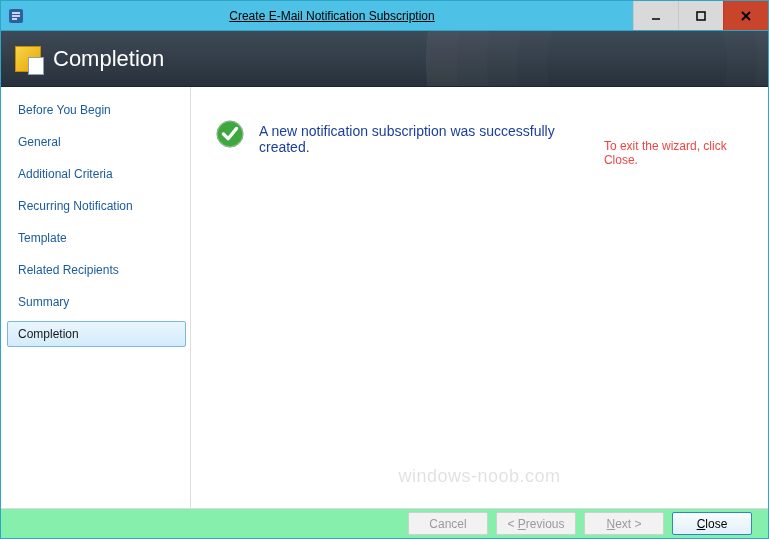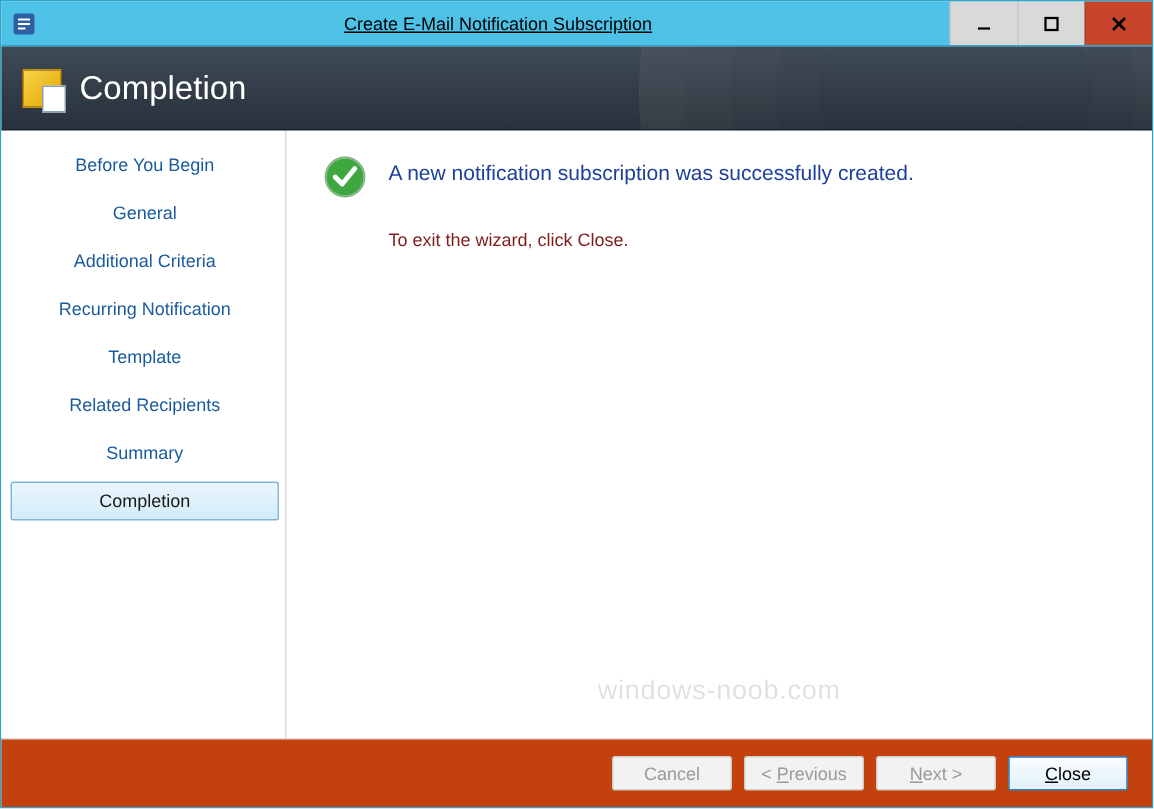--- a/index.html
+++ b/index.html
@@ -119,65 +119,65 @@
     gap: 0;
   }
   .sbitem {
     padding: 5px 10px;
     color: #1a5b9e;
     font-size: 12px;
     border: 1px solid transparent;
     border-radius: 2px;
     margin-bottom: 6px;
     cursor: default;
-    text-align: center;
   }
   .sbitem.active {
     background: linear-gradient(to bottom,#eaf6fd,#d3ecfa);
     border: 1px solid #7fb7db;
     color: #1a1a1a;
   }
   .mainpane {
     flex: 1;
     padding: 16px 24px 10px 24px;
     position: relative;
     display: flex;
-    flex-direction: column;
+    flex-direction: row;
+    margin-top: 16px;
   }
   .msgrow {
     display: flex;
     align-items: flex-start;
     gap: 14px;
   }
   .okicon {
     width: 30px; height: 30px;
     flex: 0 0 30px;
   }
   .msgtitle {
     color: #1b3f9b;
     font-size: 14px;
     font-weight: 400;
     padding-top: 4px;
   }
   .msgbody {
     margin-left: 44px;
     margin-top: 20px;
-    color: #7f1d1d;
+    color: #ef4444;
     font-size: 12px;
   }
   
   .footer {
-    height: 46px;
+    height: 30px;
     border-top: 1px solid #dcdcdc;
     display: flex;
     align-items: center;
     justify-content: flex-end;
     gap: 8px;
     padding: 0 16px;
-    background: #c2410c;
+    background: #86efac;
   }
   .btn {
     min-width: 80px;
     height: 23px;
     font-size: 12px;
     font-family: inherit;
     background: linear-gradient(to bottom,#f7f7f7,#e7e7e7);
     border: 1px solid #adadad;
     border-radius: 2px;
     padding: 0 10px;

